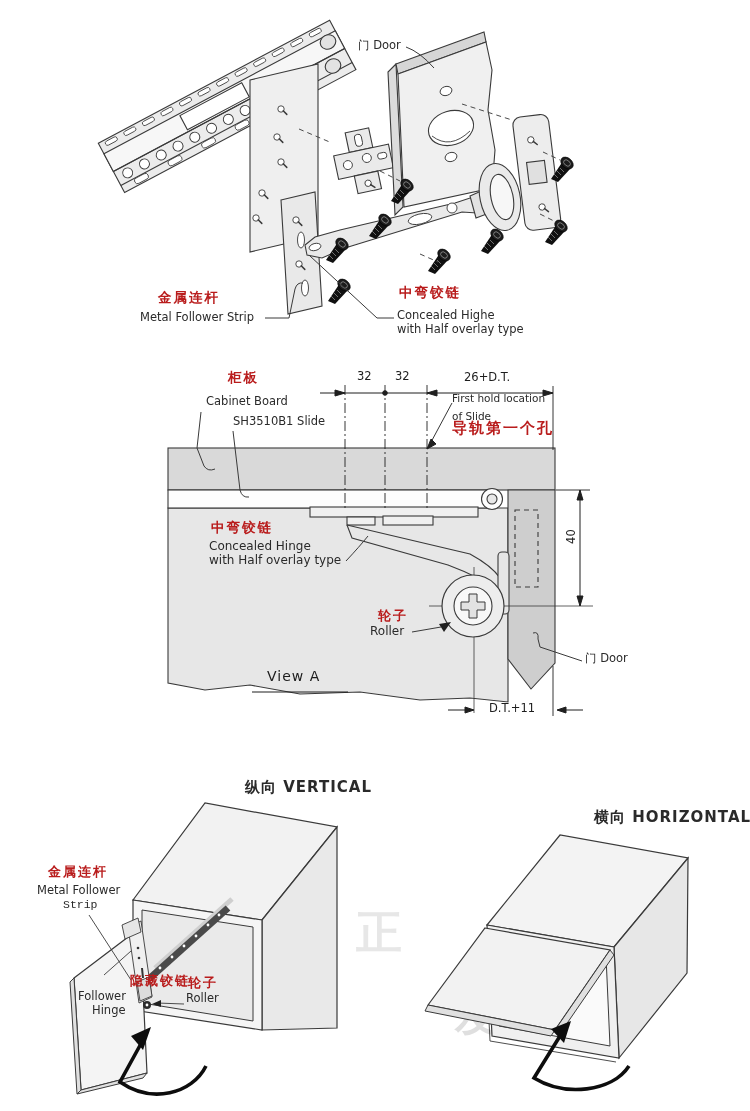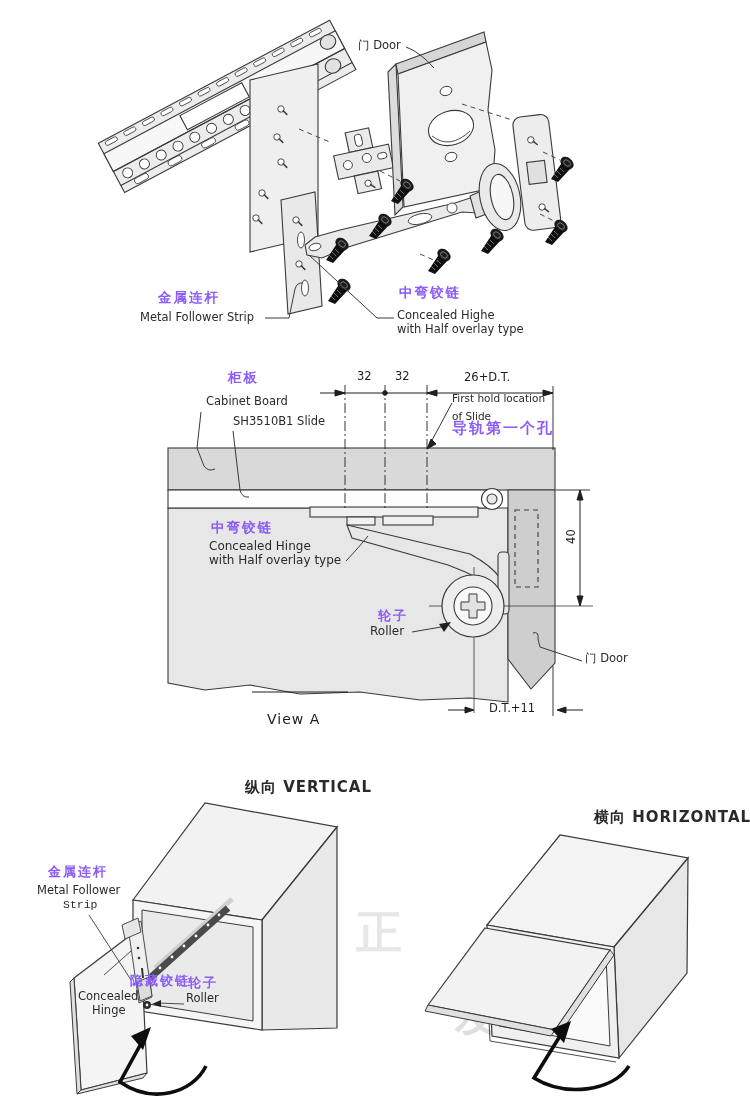--- a/index.html
+++ b/index.html
@@ -1,20 +1,20 @@
 <!DOCTYPE html>
 <html><head>
 <meta charset="utf-8">
 <style>
   html,body{margin:0;padding:0;background:#fff;}
   #stage{position:relative;width:750px;height:1111px;background:#ffffff;overflow:hidden;
          font-family:"DejaVu Sans","Liberation Sans",sans-serif;color:#222;}
   .art{position:absolute;left:0;top:0;}
   .lbl{position:absolute;white-space:nowrap;font-size:11.5px;line-height:1.15;color:#2a2a2a;}
-  .cjk{font-weight:bold;font-size:13.5px;letter-spacing:2px;color:#8b5cf6;}
+  .cjk{font-weight:bold;font-size:13.5px;letter-spacing:2px;color:#b91c1c;}
   .big{font-size:15px;letter-spacing:1px;font-weight:bold;margin-left:30px;}
   .small{font-size:10.5px;}
   .dim{font-size:11.5px;color:#1d1d1d;}
   .rot90{transform:rotate(-90deg);transform-origin:center center;}
   .wm{position:absolute;white-space:nowrap;color:rgba(110,110,110,0.16);font-weight:bold;}
   .viewa{font-size:14px;letter-spacing:1px;color:#1d1d1d;}
 </style>
 </head>
 <body>
 
@@ -299,26 +299,26 @@
   <div class="lbl small" style="left:452px;top:410px;">of Slide</div>
   <div class="lbl cjk" style="left:452px;top:420px;font-size:15px;">导轨第一个孔</div>
   <div class="lbl cjk" style="left:211px;top:520px;">中弯铰链</div>
   <div class="lbl" style="left:209px;top:540px;font-size:12px;">Concealed Hinge</div>
   <div class="lbl" style="left:209px;top:554px;font-size:12px;">with Half overlay type</div>
   <div class="lbl cjk" style="left:378px;top:609px;font-size:13px;">轮子</div>
   <div class="lbl" style="left:370px;top:625px;font-size:12px;">Roller</div>
   <div class="lbl" style="left:585px;top:652px;">门 Door</div>
   <div class="lbl dim rot90" style="left:564px;top:530px;">40</div>
   <div class="lbl dim" style="left:489px;top:702px;">D.T.+11</div>
-  <div class="lbl viewa" style="left:267px;top:668px;margin-top:43px;">View A</div>
+  <div class="lbl viewa" style="left:267px;top:668px;">View A</div>
 
   <div class="lbl big" style="left:215px;top:779px;">纵向  VERTICAL</div>
   <div class="lbl big" style="left:564px;top:809px;">横向  HORIZONTAL</div>
   <div class="lbl cjk" style="left:48px;top:865px;font-size:13px;">金属连杆</div>
   <div class="lbl" style="left:37px;top:884px;">Metal Follower</div>
   <div class="lbl" style="left:63px;top:898px;font-family:Liberation Mono, monospace;">Strip</div>
   <div class="lbl cjk" style="left:82px;top:974px;font-size:13px;padding-left:48px;">隐藏铰链</div>
-  <div class="lbl" style="left:78px;top:990px;">Concealed</div>
+  <div class="lbl" style="left:78px;top:990px;">Follower</div>
   <div class="lbl" style="left:92px;top:1004px;">Hinge</div>
   <div class="lbl cjk" style="left:188px;top:976px;font-size:13px;">轮子</div>
   <div class="lbl" style="left:186px;top:992px;">Roller</div>
 
 </div>
 
 </body></html>

